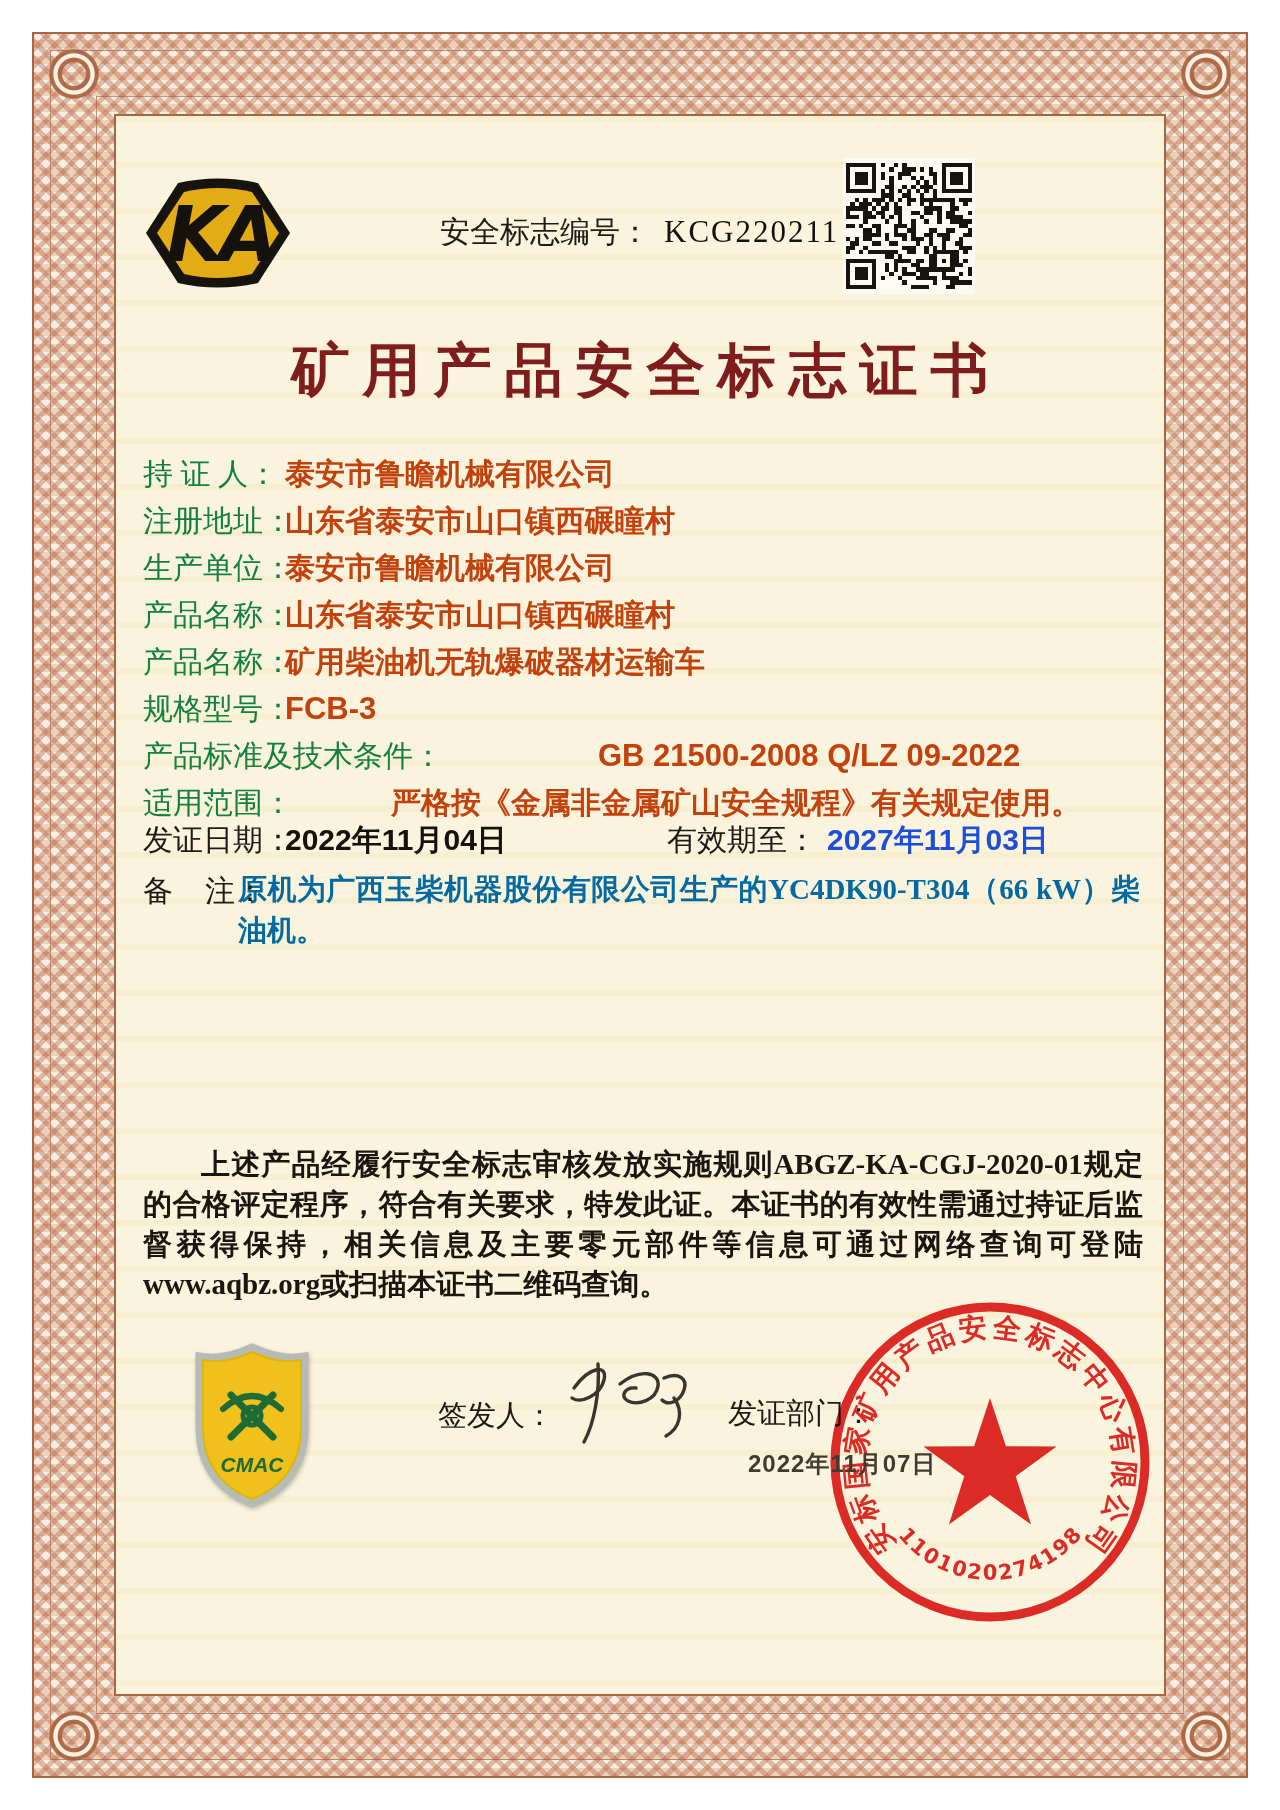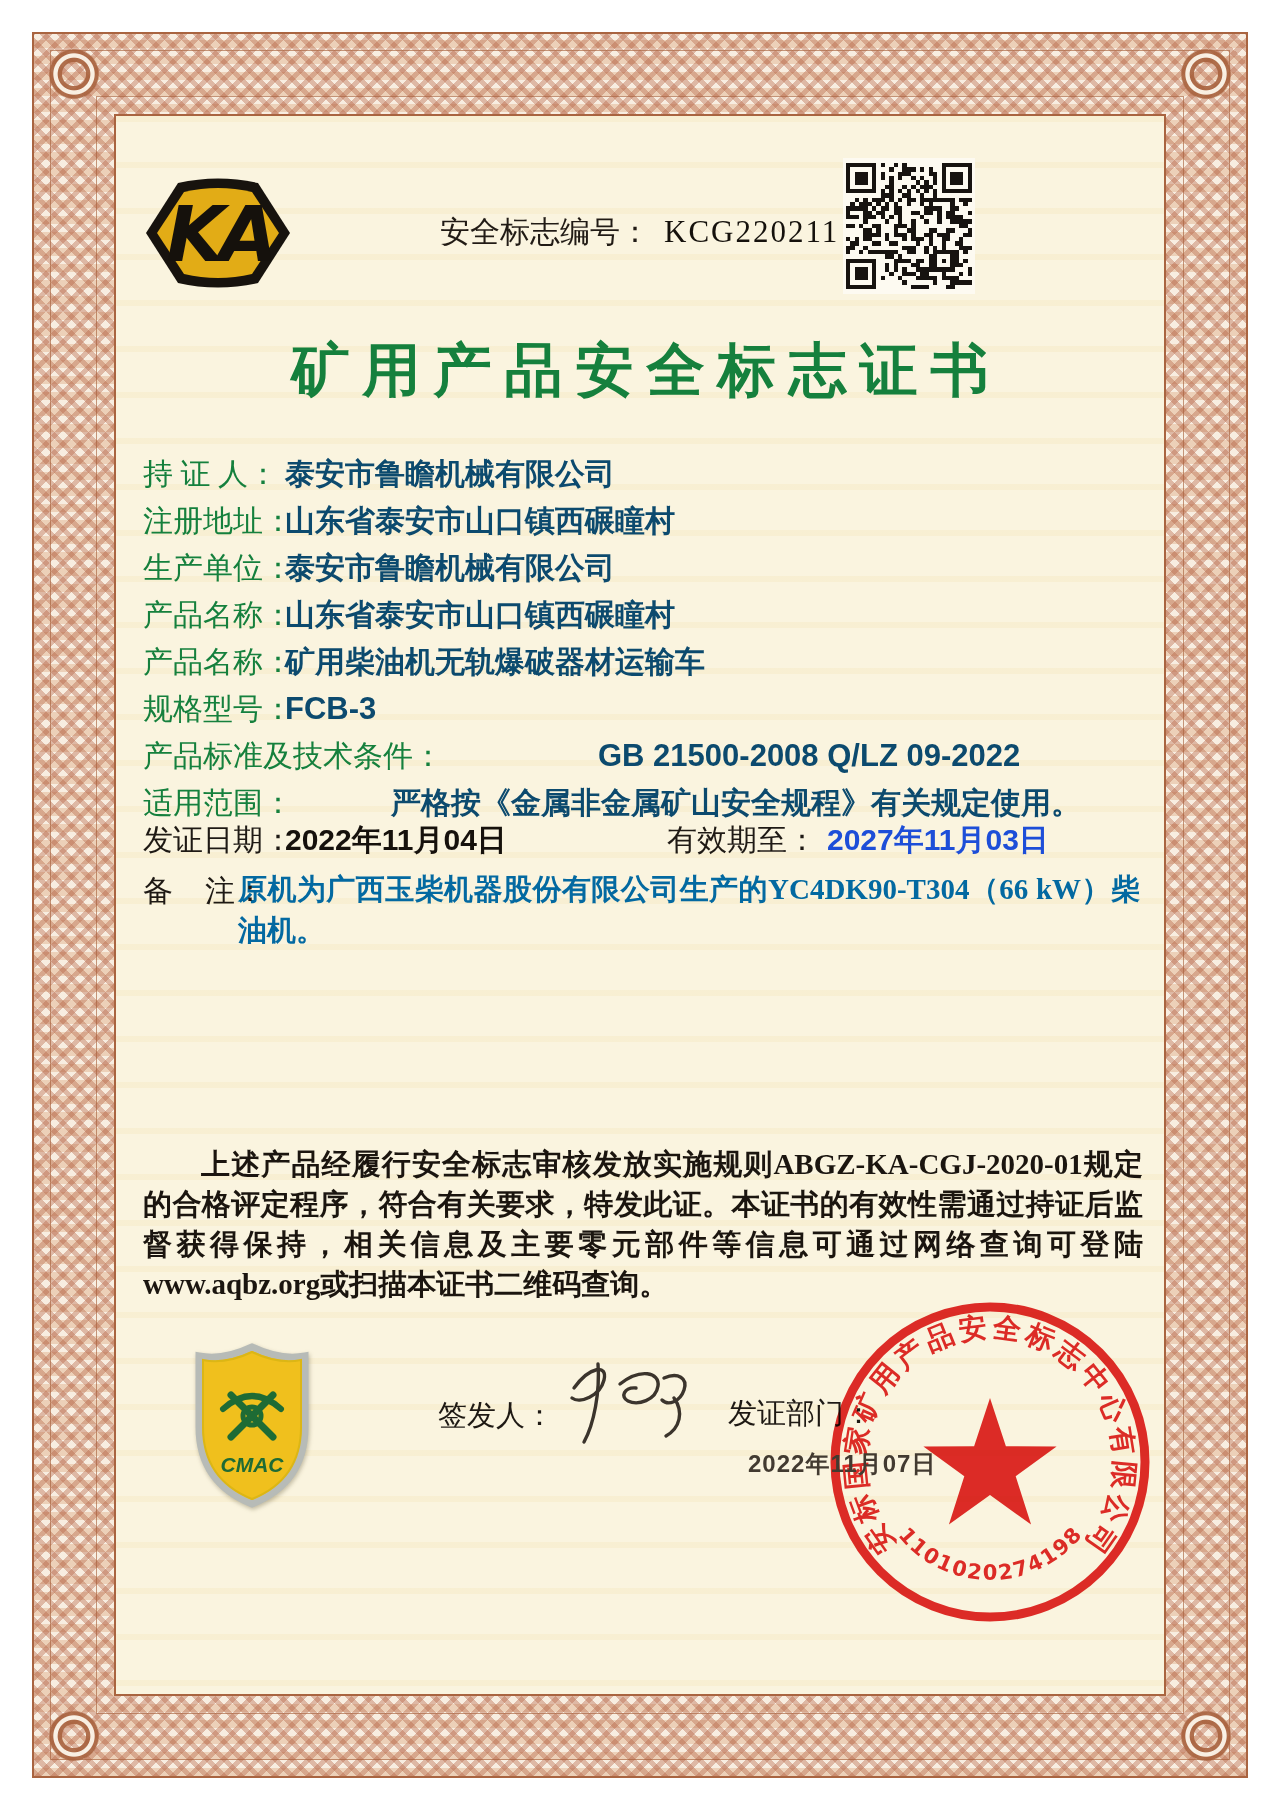--- a/index.html
+++ b/index.html
@@ -42,30 +42,30 @@
   .certno{position:absolute;left:324px;top:96px;white-space:nowrap;font-size:30px;color:#211b15;}
   .cn-value{margin-left:14px;font-size:31px;letter-spacing:2px;color:#15110c;}
 
   
   .qr{position:absolute;left:727px;top:42px;width:132px;height:136px;background:#fdfaf1;
       padding:3px;box-sizing:border-box;}
   .qr svg{width:100%;height:100%;display:block;fill:#171310;}
 
   
   .title{position:absolute;left:0;right:0;top:216px;margin:0;text-align:center;
-    font-size:58px;font-weight:900;letter-spacing:13px;text-indent:13px;color:#15803d;
+    font-size:58px;font-weight:900;letter-spacing:13px;text-indent:13px;color:#7f1d1d;
     font-family:"Liberation Serif",serif;}
 
   
   .rows{position:absolute;left:27px;top:334px;width:1014px;}
   .field-row{position:relative;height:47px;}
   .fl{position:absolute;left:0;top:50%;transform:translateY(-50%);
       font-size:30px;color:#15803d;white-space:pre;}
   .fv{position:absolute;left:142px;top:50%;transform:translateY(-50%);
-      font-size:30px;font-weight:700;color:#0c4a6e;white-space:nowrap;}
+      font-size:30px;font-weight:700;color:#c2410c;white-space:nowrap;}
   .fv.num{font-family:"Liberation Sans",sans-serif;font-size:31px;}
   .row-6 .fv{left:455px;}
   .row-7 .fv{left:248px;}
 
   
   .date-row{position:absolute;left:27px;top:702px;height:44px;width:1014px;}
   .date-row span{position:absolute;top:50%;transform:translateY(-50%);white-space:nowrap;}
   .dl1{left:0;font-size:30px;}
   .dv1{left:142px;font-size:30px;font-weight:700;font-family:"Liberation Sans",sans-serif;color:#16110c;}
   .dl2{left:524px;font-size:30px;}

